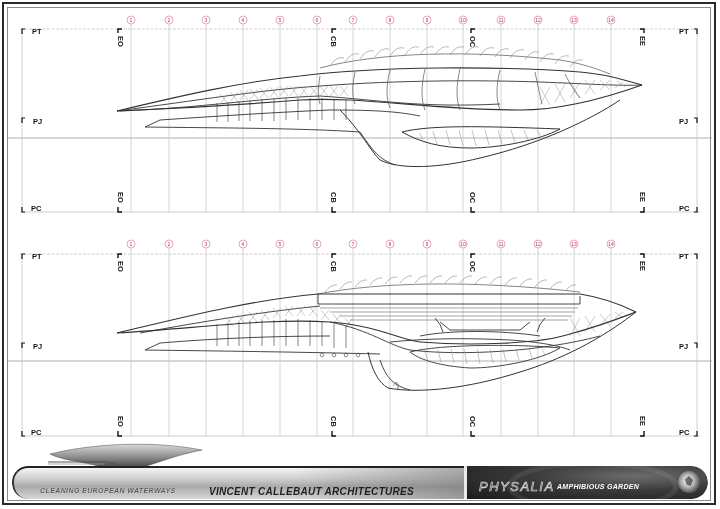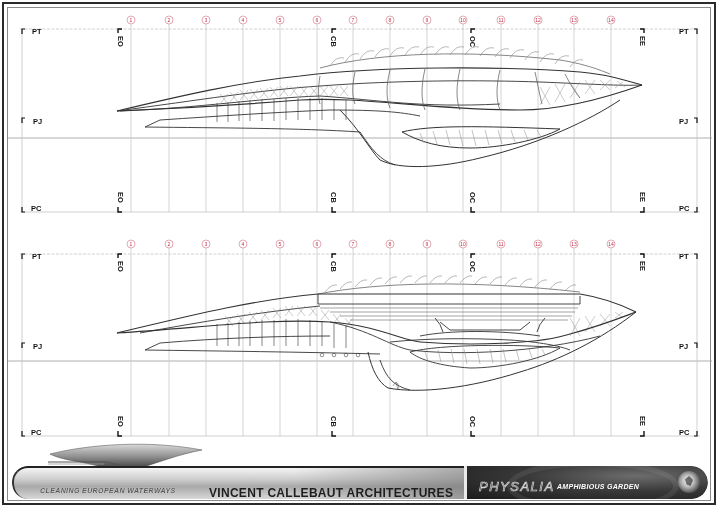--- a/index.html
+++ b/index.html
@@ -13,21 +13,21 @@
     .axnum { font-family:"Liberation Sans", sans-serif; font-size:5px; fill:#c0304a; }
     .banner { position:absolute; left:12px; top:466px; width:696px; height:33px; border-radius:16px 18px 18px 16px; overflow:hidden; }
     .banner-left { position:absolute; left:0; top:0; width:452px; height:33px;
       background:linear-gradient(180deg,#f4f4f4 0%,#cfcfcf 35%,#a9a9a9 60%,#d8d8d8 100%); border-top:2px solid #222; border-left:2px solid #333; border-radius:16px 0 0 16px; box-sizing:border-box; }
     .banner-left-fade { position:absolute; left:280px; top:0; width:172px; height:33px; background:linear-gradient(90deg,rgba(120,120,120,0) 0%,rgba(110,110,110,0.55) 100%); }
     .banner-sep { position:absolute; left:452px; top:0; width:3px; height:33px; background:#eaeaea; }
     .banner-right { position:absolute; left:455px; top:0; width:241px; height:33px;
       background:radial-gradient(ellipse at 70% 30%,#6d6d6d 0%,#3a3a3a 45%,#1b1b1b 100%); border-radius:0 18px 18px 0; }
     .banner-swirl { position:absolute; left:40px; top:-6px; width:160px; height:40px; border-radius:50%; border:6px solid rgba(255,255,255,0.08); }
     .banner-text1 { position:absolute; left:26px; top:19px; font-size:7px; font-style:italic; font-weight:bold; color:#555; letter-spacing:0.4px; white-space:nowrap; text-shadow:0 0 1px #fff; }
-    .banner-text2 { position:absolute; left:195px; top:18px; font-size:12px; font-weight:bold; color:#1e1e1e; letter-spacing:0.3px; white-space:nowrap; }
+    .banner-text2 { position:absolute; left:195px; top:18px; font-size:10px; font-style:italic; font-weight:bold; color:#1e1e1e; letter-spacing:0.3px; white-space:nowrap; }
     .banner-title { position:absolute; left:12px; top:13px; font-size:13px; font-style:italic; color:transparent; -webkit-text-stroke:0.7px #d6d6d6; letter-spacing:1.5px; white-space:nowrap;text-align:center; }
     .banner-sub { position:absolute; left:90px; top:17px; font-size:7px; font-style:italic; font-weight:bold; color:#ffffff; letter-spacing:0.3px; white-space:nowrap; }
     .banner-logo { position:absolute; right:8px; top:5px; width:22px; height:22px; border-radius:50%;
       background:radial-gradient(circle at 45% 45%,#f2f2f2 0%,#bcbcbc 35%,#555 70%,#2a2a2a 100%); }
     .banner-logo::after { content:""; position:absolute; left:7px; top:5px; width:8px; height:10px; background:#1d1d1d; clip-path:polygon(50% 0,100% 40%,70% 100%,20% 85%,0 35%); opacity:0.6; }
     .leaf { position:absolute; left:40px; top:440px; }
   </style>
 </head>
 <body>
 

